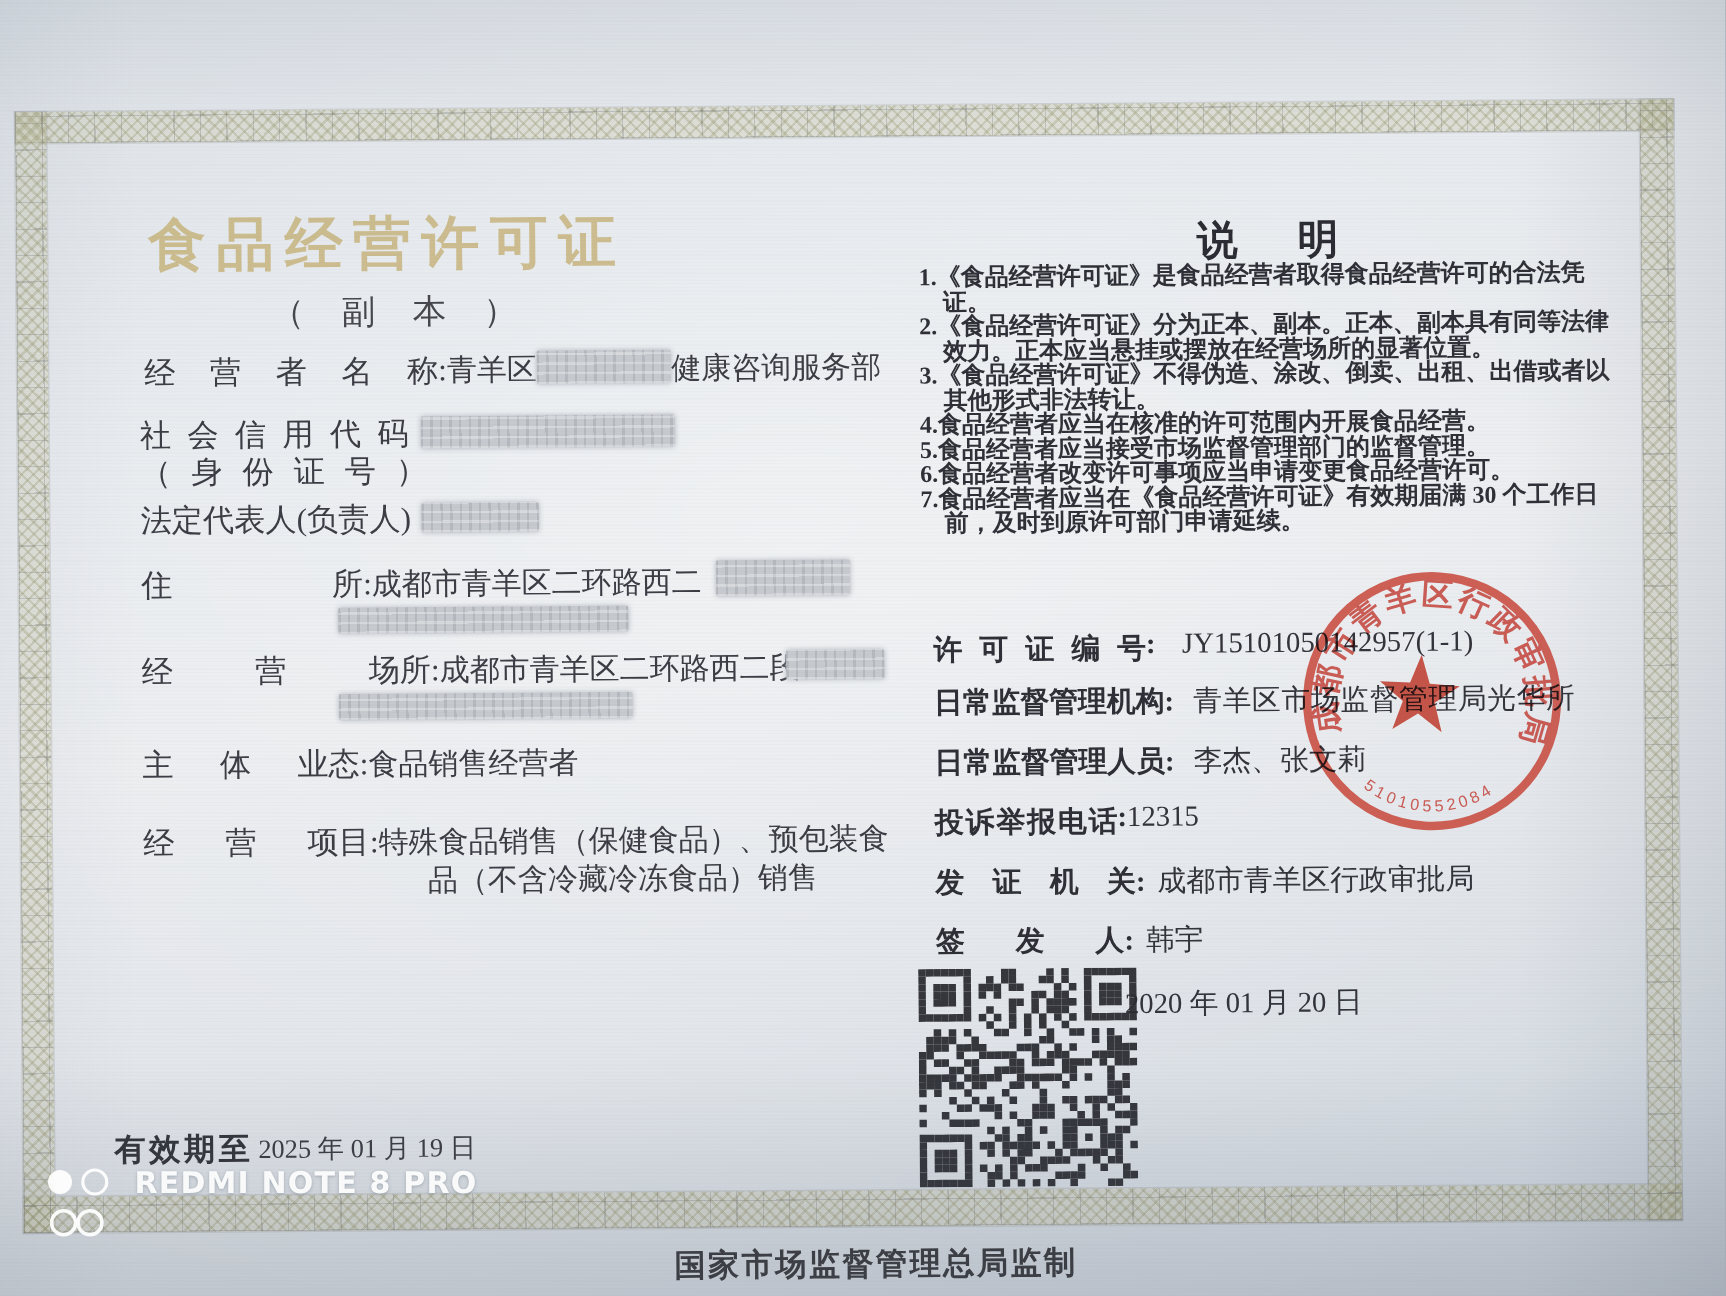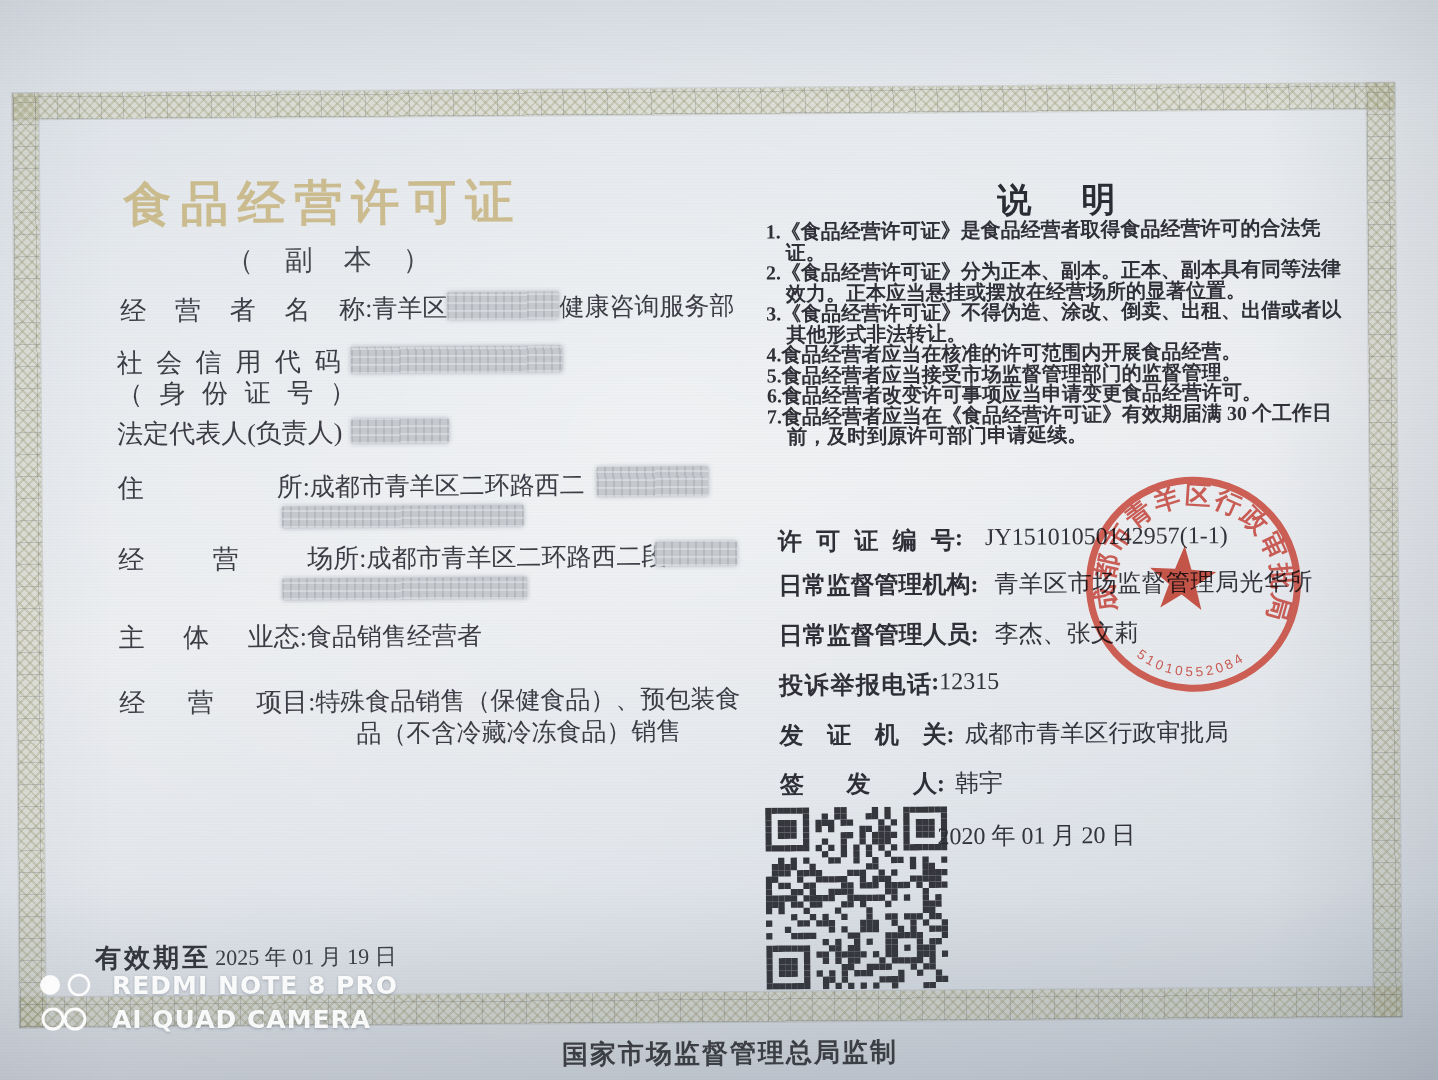--- a/index.html
+++ b/index.html
@@ -595,16 +595,15 @@
         <circle cx="12" cy="13" r="10" fill="rgba(255,255,255,.93)"></circle>
         <circle cx="41" cy="13" r="10" fill="none" stroke="rgba(255,255,255,.93)" stroke-width="2.6"></circle>
       </svg>
       <span class="wm-text">REDMI NOTE 8 PRO</span>
     </div>
     <div class="wm-row">
       <svg width="58" height="26" viewBox="0 0 58 26">
         <circle cx="15" cy="13" r="10" fill="none" stroke="rgba(255,255,255,.93)" stroke-width="3"></circle>
         <circle cx="37" cy="13" r="10" fill="none" stroke="rgba(255,255,255,.93)" stroke-width="3"></circle>
       </svg>
-      <span class="wm-text">AI QUAD CAMERA</span>
     </div>
   </div>
 </div>
 
 </body></html>

